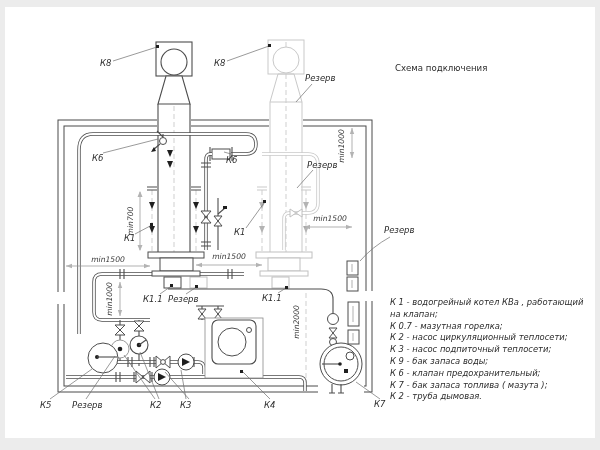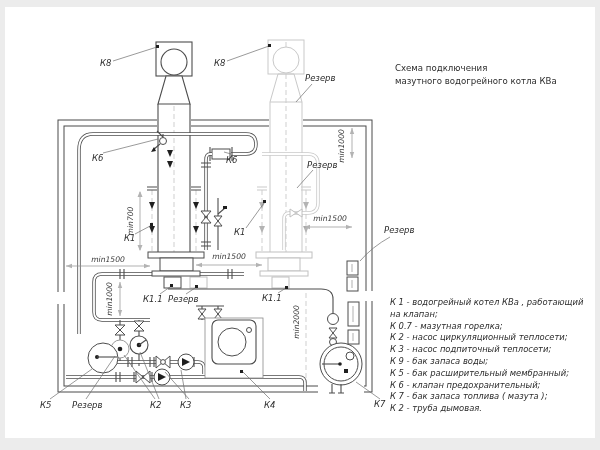--- a/index.html
+++ b/index.html
@@ -316,27 +316,25 @@
     <path class="leader" d="M270,399 L243,372"></path>
     <text class="dlabel" x="264" y="408">К4</text>
 
     <path class="leader" d="M380,399 L356,382"></path>
     <text class="dlabel" x="374" y="407">К7</text>
   </g>
 </svg>
 
 <div class="title-block">
   <div>Схема подключения</div>
-  <div>мазутного водогрейного котла КВа</div>
 </div>
 
 <div class="legend">
   <div>К 1 -  водогрейный котел КВа , работающий</div>
   <div>на клапан;</div>
   <div>К 0.7 -  мазутная горелка;</div>
   <div>К 2 -  насос циркуляционный теплосети;</div>
   <div>К 3 -  насос подпиточный теплосети;</div>
   <div>К 9 -  бак запаса воды;</div>
-  <div>К 5 -  бак расширительный мембранный;</div>
   <div>К 6 -  клапан предохранительный;</div>
   <div>К 7 -  бак запаса топлива ( мазута );</div>
   <div>К 2 -  труба дымовая.</div>
 </div>
 
 </body></html>

